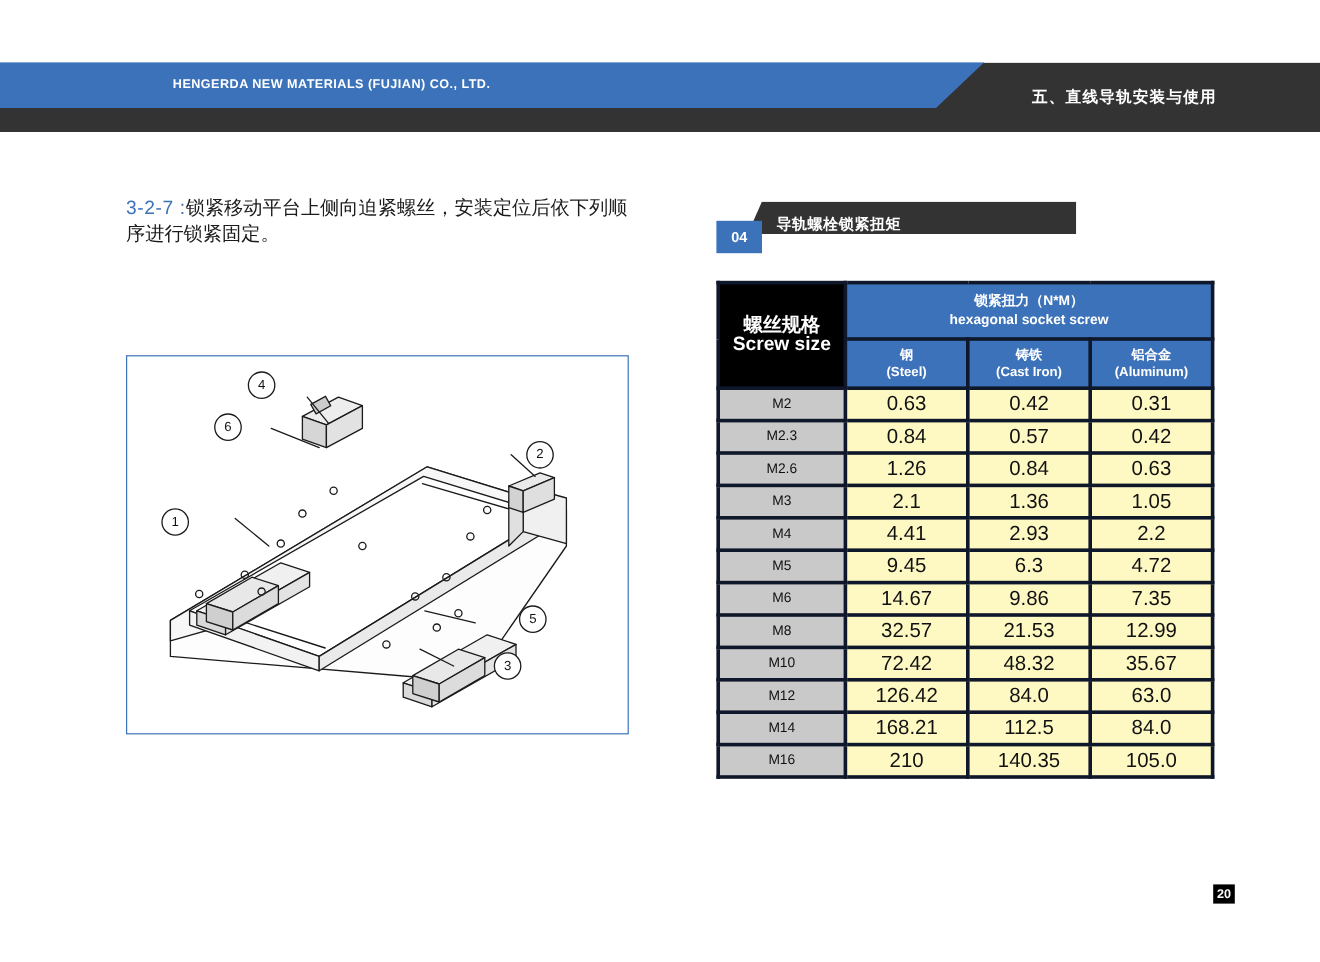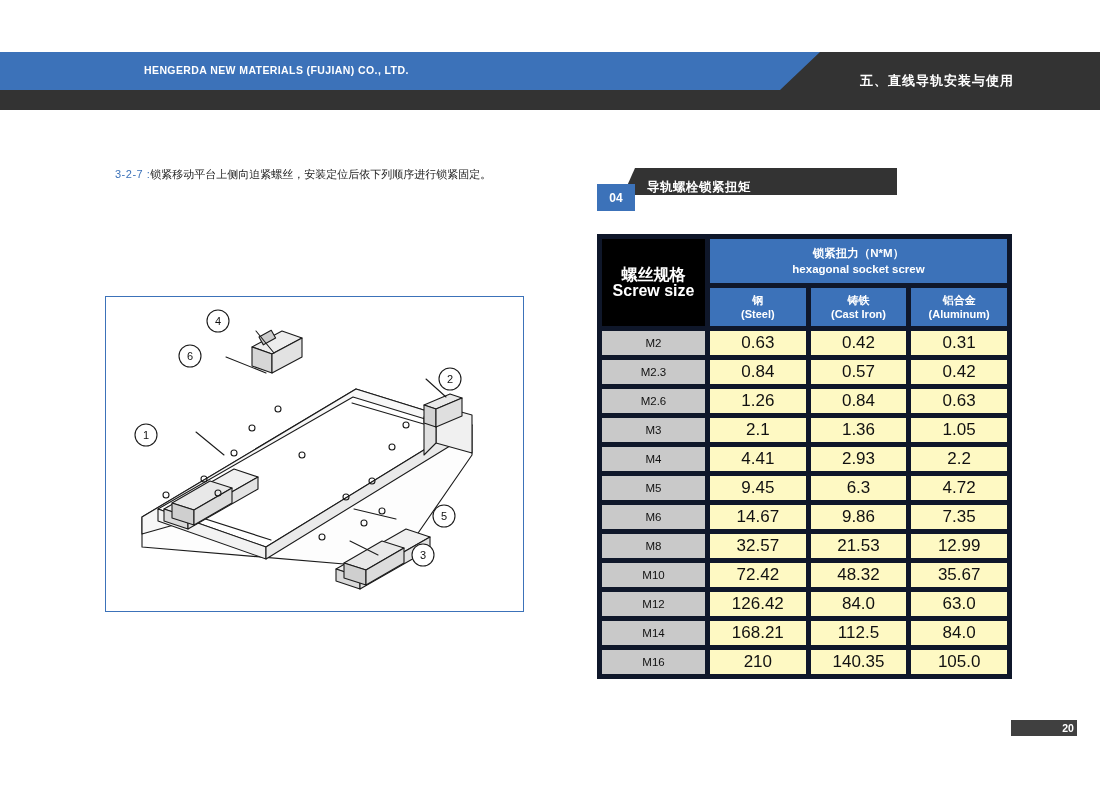--- a/index.html
+++ b/index.html
@@ -66,23 +66,23 @@
     font-size: 13px;
     font-weight: bold;
     color: #ffffff;
     letter-spacing: 1px;
   }
 
   
   .left-note {
     position: absolute;
     top: 163px;
-    left: 115px;
+    left: 105px;
     width: 420px;
-    font-size: 11px;
+    font-size: 16px;
     line-height: 22px;
     color: #1b1b1b;
   }
   .left-note .note-code {
     color: #3c72b9;
     letter-spacing: 0.5px;
   }
 
   .figure-box {
     position: absolute;
@@ -147,21 +147,21 @@
     position: absolute;
     top: 234px;
     left: 597px;
     width: 415px;
     border-collapse: collapse;
     font-size: 11.5px;
     color: #111111;
     table-layout: fixed;
   }
   table.torque th, table.torque td {
-    border: 5px solid #0f172a;
+    border: 3px solid #0f172a;
     text-align: center;
     padding: 0;
   }
   .th-screwsize {
     background: #000000;
     color: #ffffff;
     font-weight: bold;
     width: 103px;
     height: 66px;
     line-height: 16px;
@@ -189,32 +189,31 @@
     font-size: 11.5px;
   }
   .td-val {
     background: #fef9c3;
     height: 24px;
     font-size: 17px;
   }
 
   .page-num {
     position: absolute;
-    top: 720px;
+    top: 737px;
     left: 1011px;
     width: 18px;
     height: 16px;
-    background: #404040;
+    background: #000000;
     color: #ffffff;
     font-size: 10.5px;
     font-weight: bold;
     display: flex;
     align-items: center;
     justify-content: center;
-    padding-left: 48px;
   }
 
   .callout-text {
     font-family: "Liberation Sans", sans-serif;
     font-size: 11px;
     fill: #111111;
   }
 </style>
 </head>
 <body>

